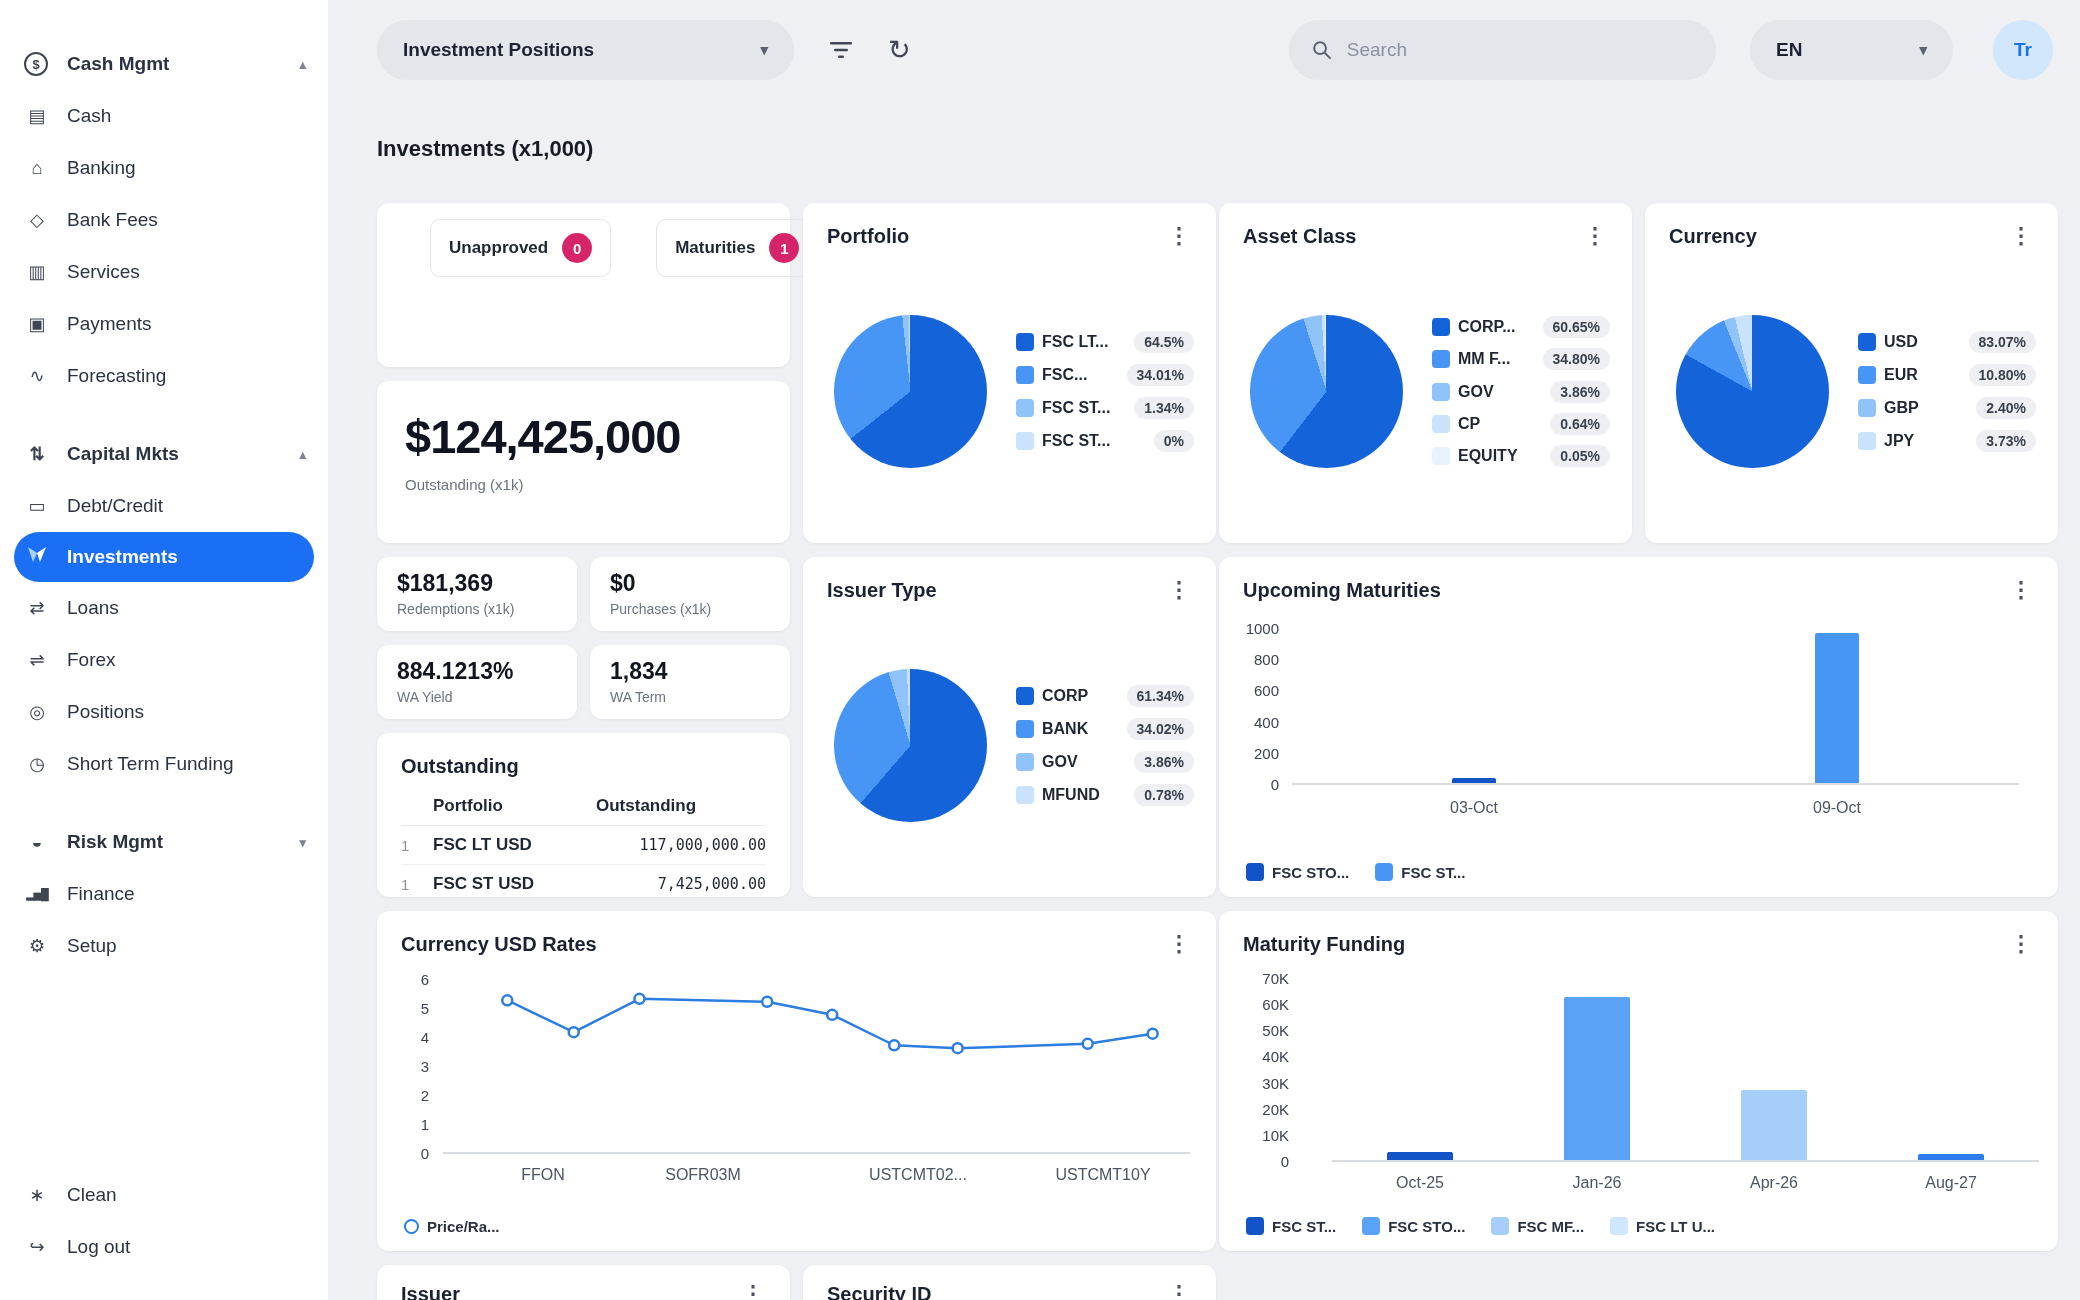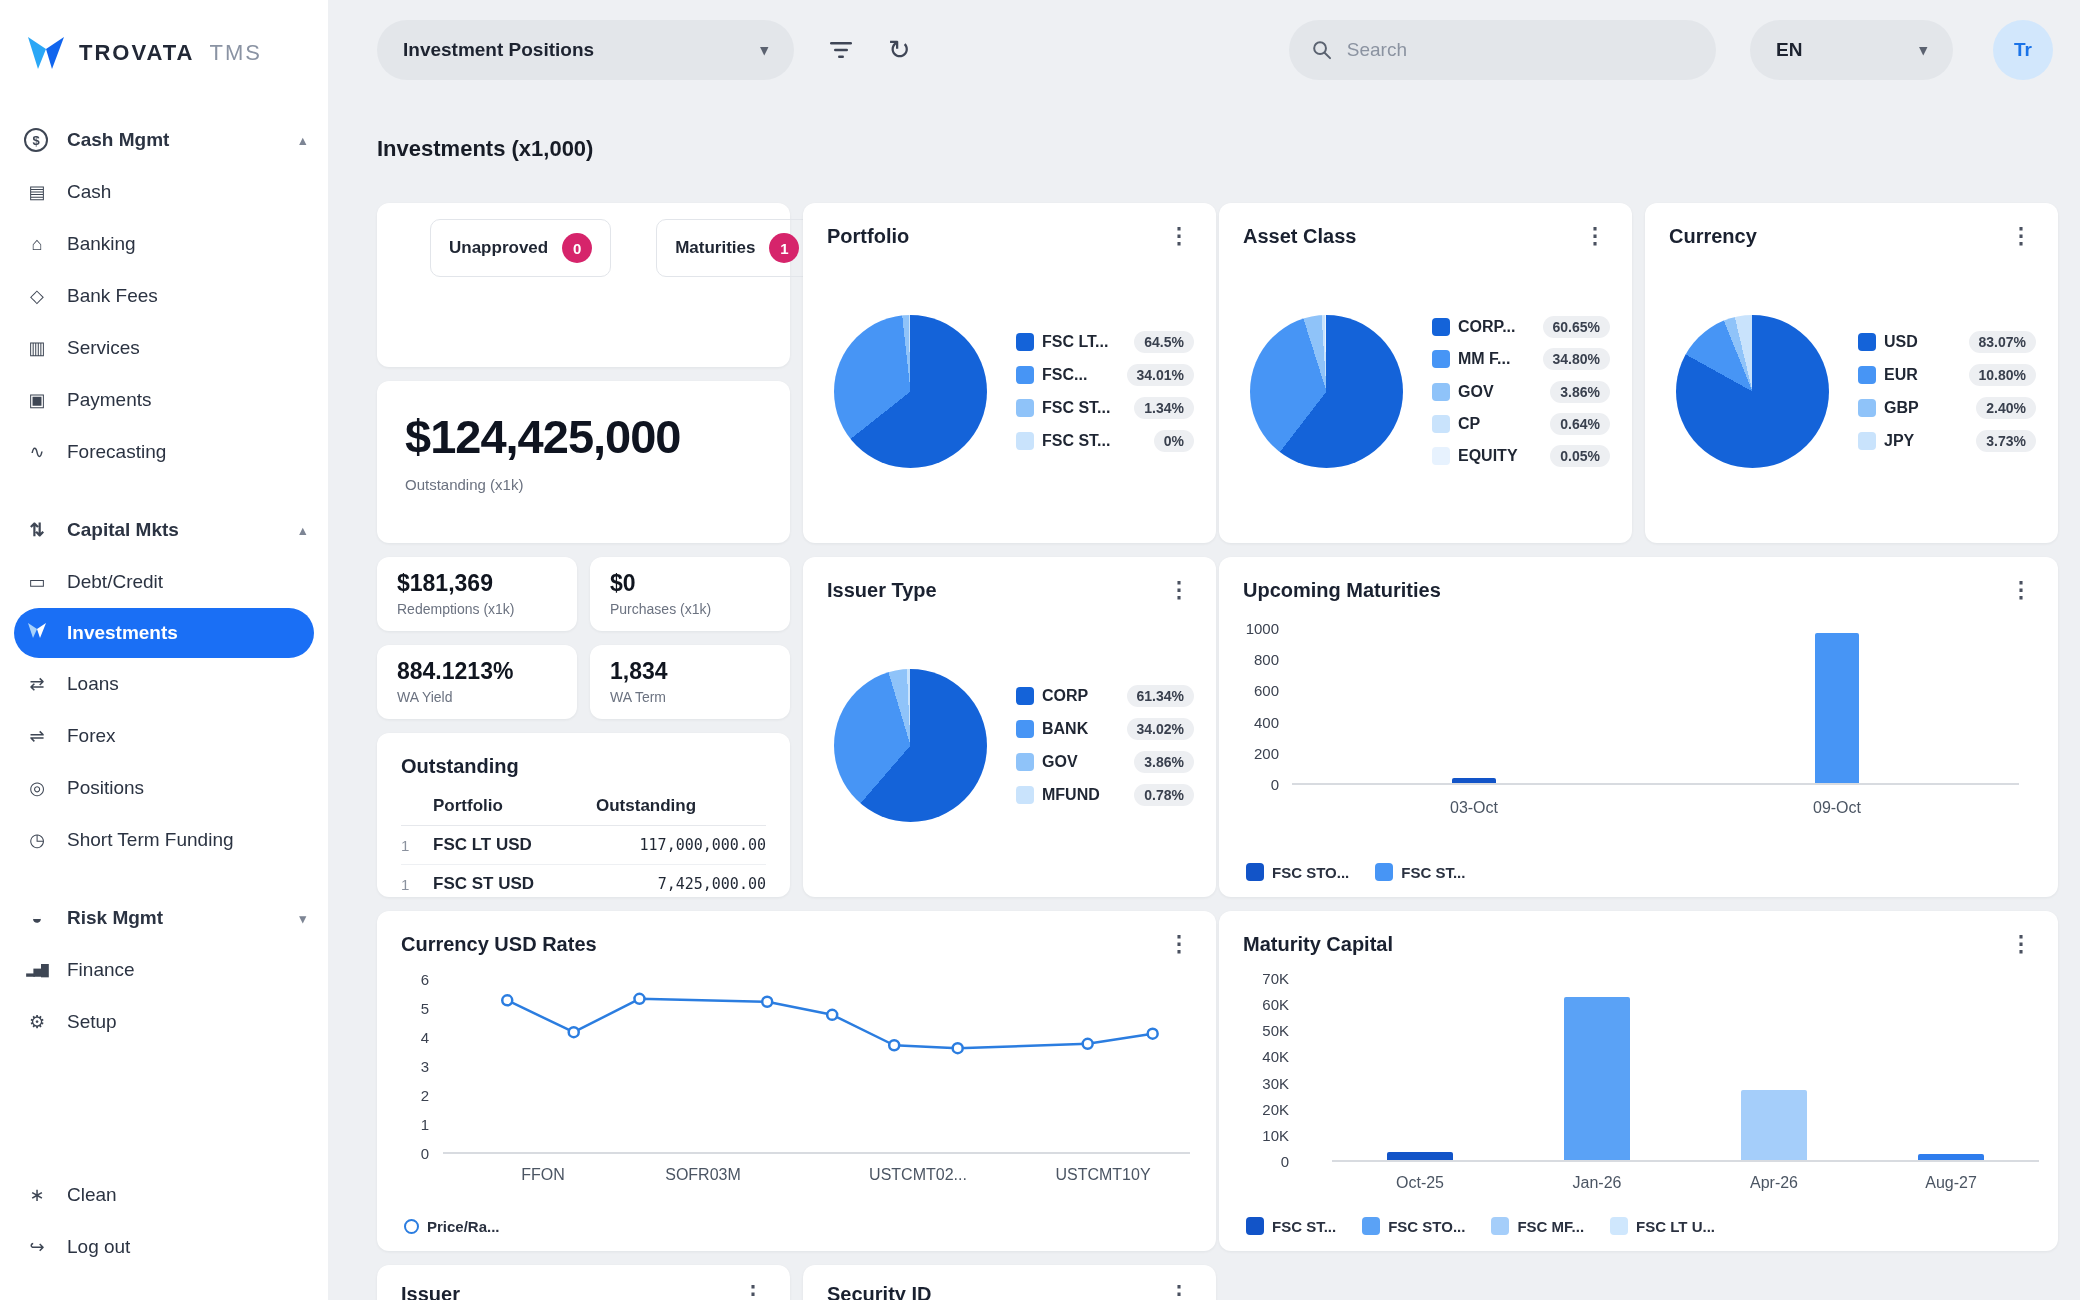--- a/index.html
+++ b/index.html
@@ -110,28 +110,20 @@
   .legend-item { display:flex; align-items:center; gap:8px; font-size:15px; font-weight:700; color:#2a3140; }
   .ring { width:15px; height:15px; border-radius:50%; border:2.5px solid #2b7de0; display:inline-block; }
   .plot svg { position:absolute; left:0; top:0; overflow:visible; }
 </style>
 </head>
 <body>
 
 <div class="app">
 
   <aside class="sidebar">
-    <div class="logo">
-      <svg width="40" height="34" viewBox="0 0 40 34">
-        <path d="M2 1 L20 13 L12 33 Z" fill="#2aa7f6"></path>
-        <path d="M38 1 L20 13 L26 33 Z" fill="#1165ee"></path>
-      </svg>
-      <span class="logo-name">TROVATA</span>
-      <span class="logo-suffix">TMS</span>
-    </div>
 
     <nav class="nav">
       <div class="nav-row section" style="margin-top:0">
         <span class="glyph circled">$</span>
         <span class="nav-label">Cash Mgmt</span>
         <span class="chev">▴</span>
       </div>
       <div class="nav-row">
         <span class="glyph">▤</span>
         <span class="nav-label">Cash</span>
@@ -512,21 +504,21 @@
         <div class="chart-legend">
           <span class="legend-item">
             <span class="ring"></span>
             <span>Price/Ra...</span>
           </span>
         </div>
       </section>
 
       <section class="card" id="card-maturityprofile">
         <div class="card-head">
-          <h3 class="card-title">Maturity Capital</h3>
+          <h3 class="card-title">Maturity Funding</h3>
           <button class="kebab">⋮</button>
         </div>
         <div class="yticks" style="left:16px;top:60px;width:54px;height:199px">
             <span>70K</span>
             <span>60K</span>
             <span>50K</span>
             <span>40K</span>
             <span>30K</span>
             <span>20K</span>
             <span>10K</span>

